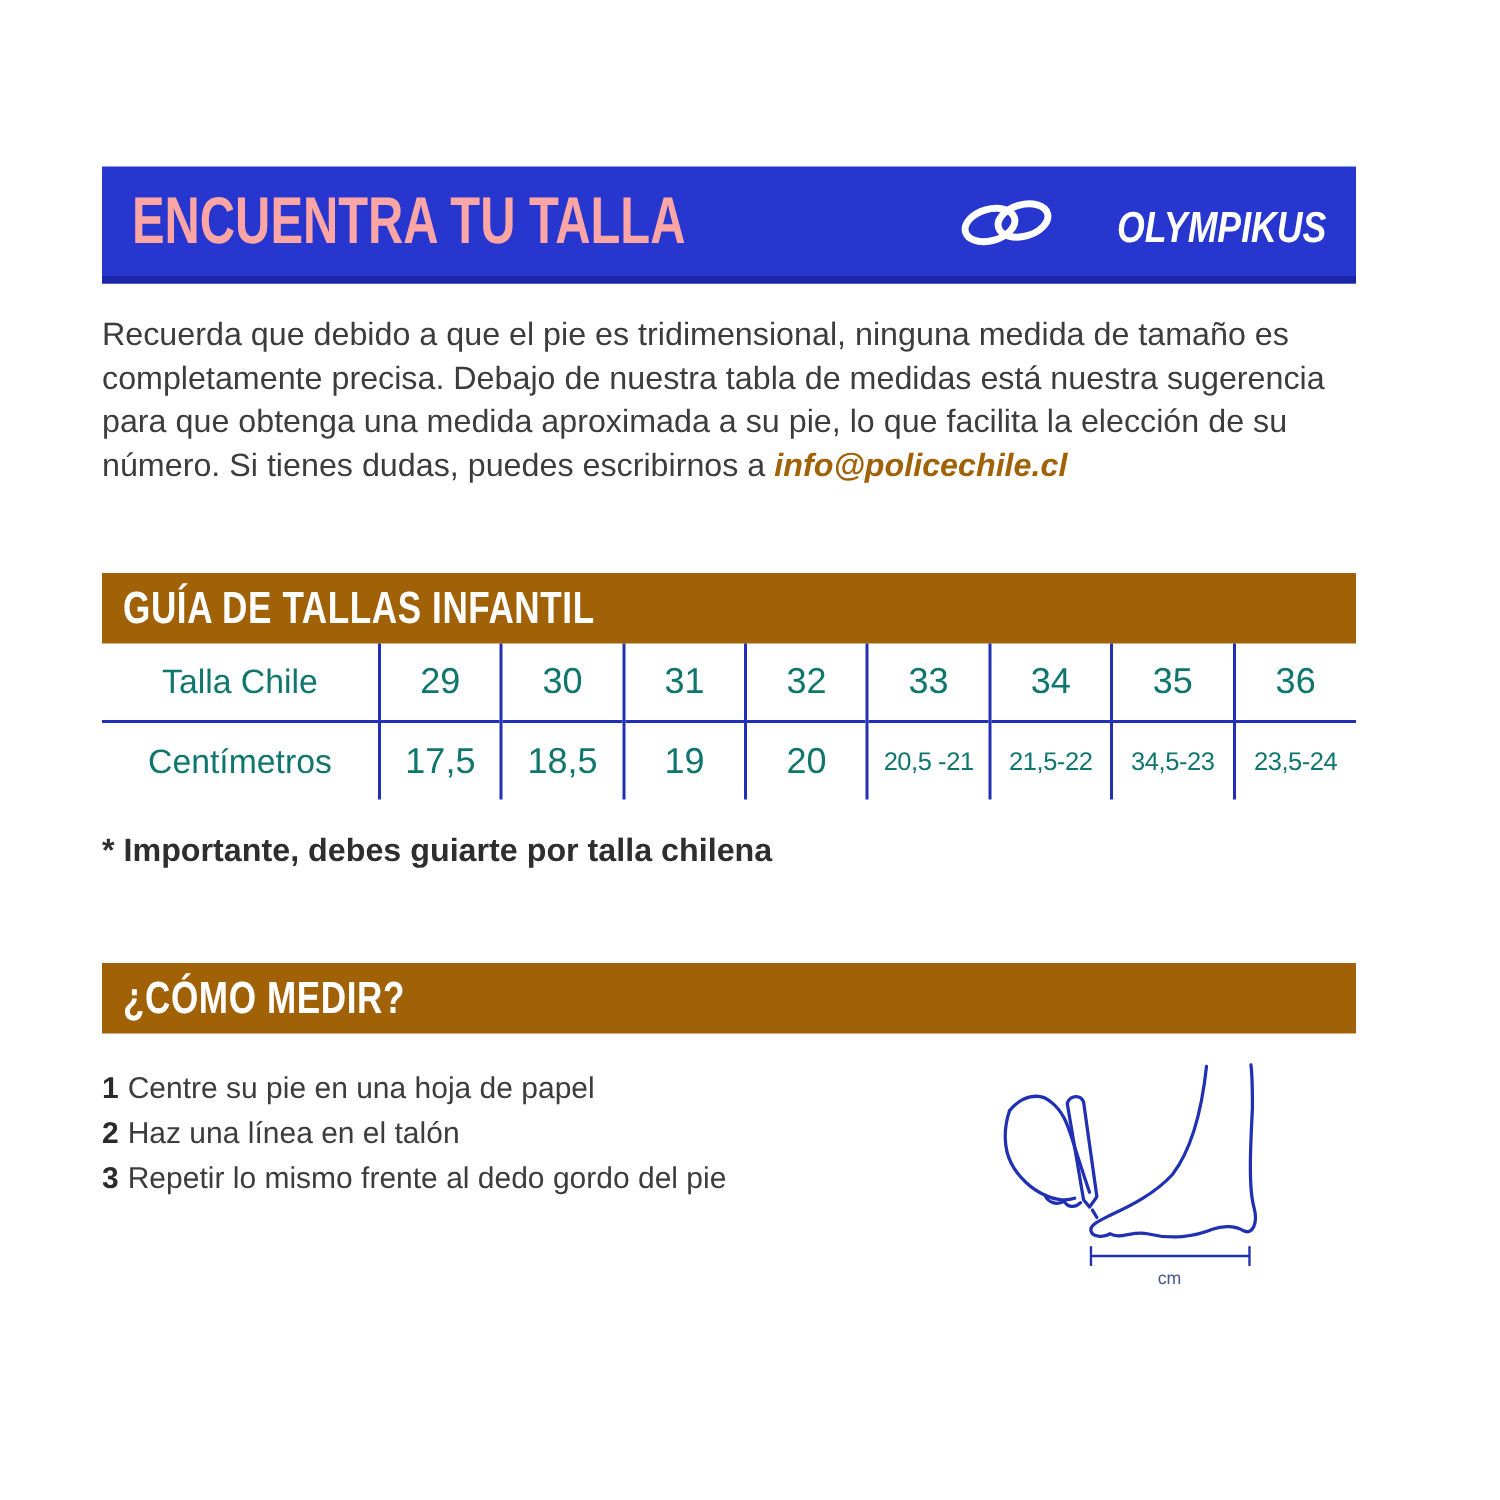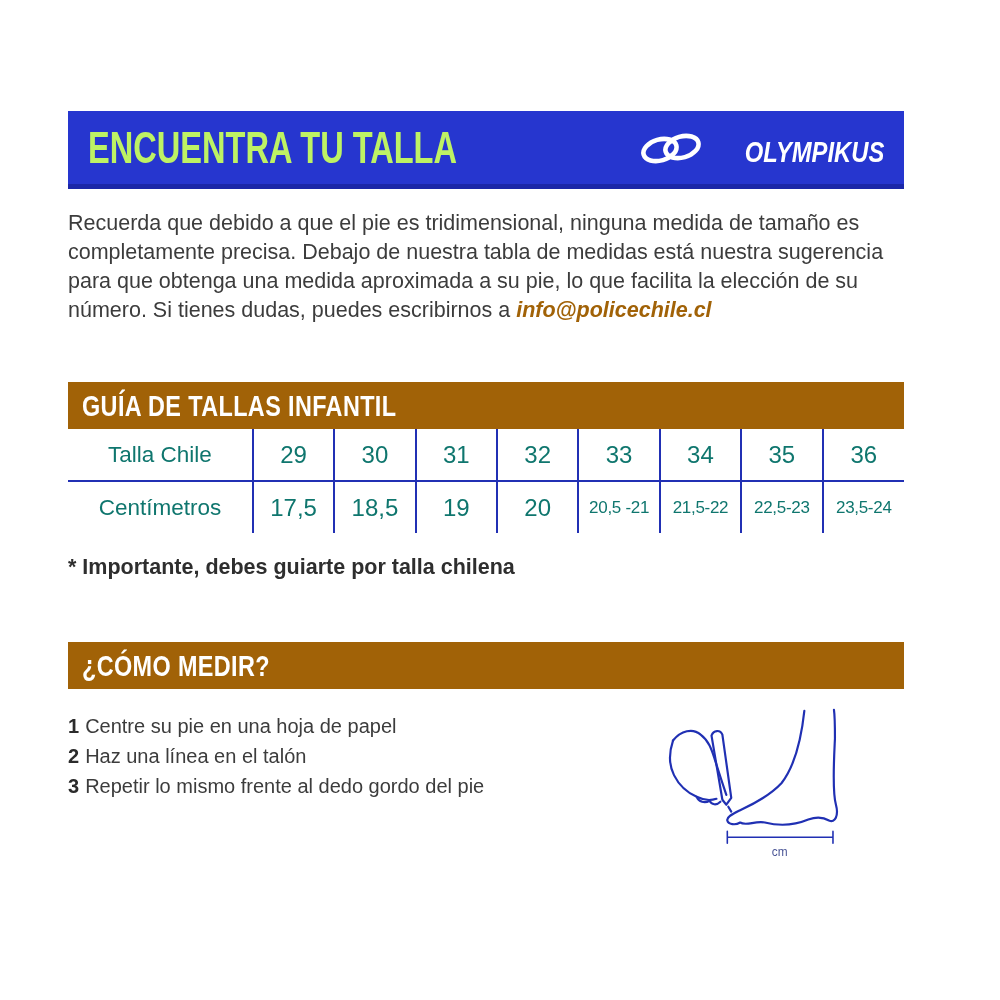--- a/index.html
+++ b/index.html
@@ -4,21 +4,21 @@
 <style>
   html,body{margin:0;padding:0;background:#ffffff;}
   .page{position:relative;width:1000px;height:1000px;background:#ffffff;
         font-family:"Liberation Sans",sans-serif;color:#3b3b3b;overflow:hidden;}
   .content{position:absolute;left:68px;top:111px;width:836px;}
 
   
   .banner{height:73px;background:#2636CF;border-bottom:5px solid #1B27A8;
           display:flex;align-items:center;justify-content:space-between;
           padding:0 20px;box-sizing:content-box;}
-  .banner-title{color:#bef264;font-weight:bold;font-size:44px;letter-spacing:0px;}
+  .banner-title{color:#fca5a5;font-weight:bold;font-size:44px;letter-spacing:0px;}
   .cond{display:inline-block;transform:scaleX(0.74);transform-origin:0 50%;white-space:nowrap;}
   .brand{display:flex;align-items:flex-end;}
   .brand svg{display:block;}
   .brand-name{color:#ffffff;font-weight:bold;font-style:italic;font-size:29px;
               display:inline-block;transform:scaleX(0.82);transform-origin:100% 50%;
               white-space:nowrap;margin-left:2px;}
 
   
   .intro{margin:20px 0 0 0;font-size:21.5px;line-height:29px;color:#3c3c3c;}
   .intro strong{color:#a16207;font-style:italic;}
@@ -92,21 +92,21 @@
           <td class="val">36</td>
         </tr>
         <tr class="cm-row">
           <td class="lbl">Centímetros</td>
           <td class="val">17,5</td>
           <td class="val">18,5</td>
           <td class="val">19</td>
           <td class="val">20</td>
           <td class="val">20,5 -21</td>
           <td class="val">21,5-22</td>
-          <td class="val">22,5-23</td>
+          <td class="val">34,5-23</td>
           <td class="val">23,5-24</td>
         </tr>
       </tbody>
     </table>
 
     <p class="note">* Importante, debes guiarte por talla chilena</p>
 
     <div class="bar bar-howto">
       <span class="cond">¿CÓMO MEDIR?</span>
     </div>

